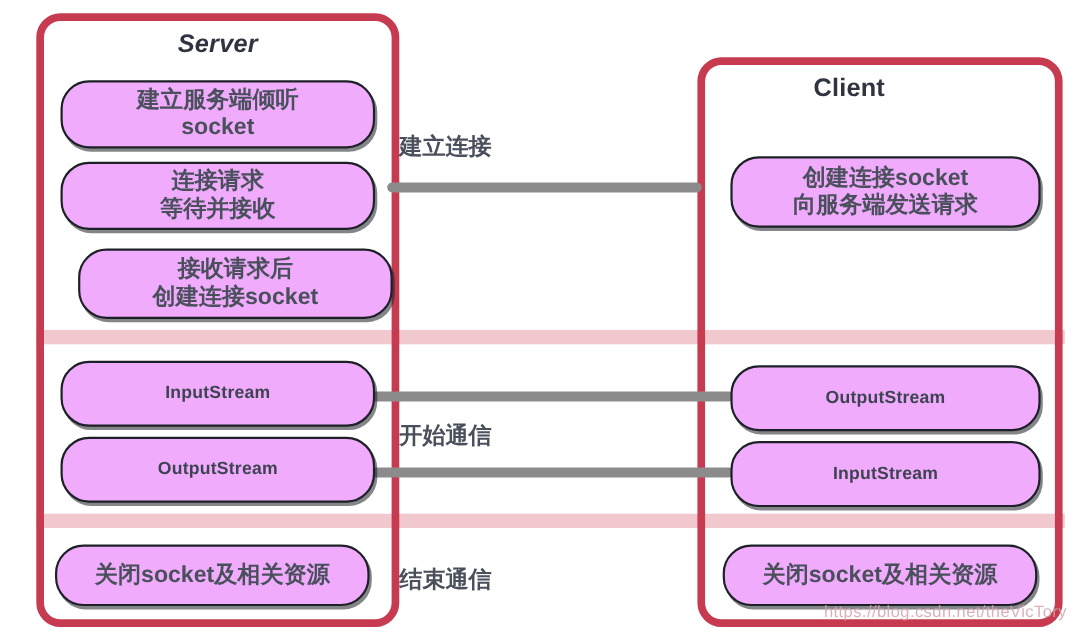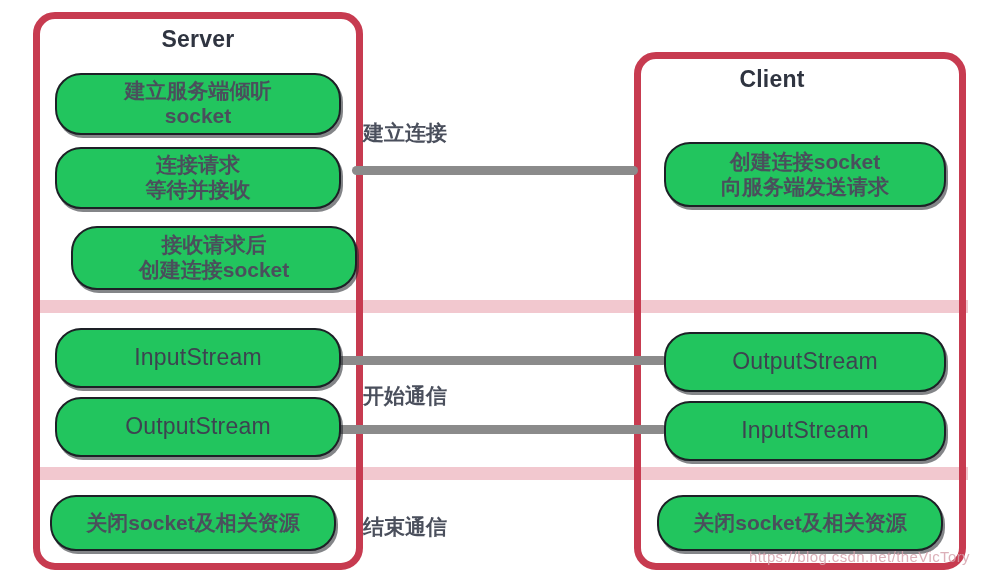--- a/index.html
+++ b/index.html
@@ -37,34 +37,34 @@
     letter-spacing:.2px;
     z-index:6;
   }
 
   
   .node{
     position:absolute;
     box-sizing:border-box;
     border:2.5px solid #1d2026;
     border-radius:26px;
-    background:#22c55e;
+    background:#f0abfc;
     display:flex;
     align-items:center;
     justify-content:center;
     text-align:center;
     color:#4a4f5c;
     font-size:21px;
     font-weight:700;
     line-height:1.18;
     box-shadow:2px 3px 0 rgba(30,32,38,.55);
     z-index:5;
   }
   .node .ln{display:block;}
-  .node.latin{font-size:23px;font-weight:400;color:#3d4350;letter-spacing:.2px;}
+  .node.latin{font-size:16px;font-weight:700;color:#3d4350;letter-spacing:.2px;}
 
   
   .connector{
     position:absolute;
     height:9px;
     background:#8b8b8b;
     border-radius:5px;
     z-index:4;
   }
 
@@ -92,21 +92,21 @@
 </style>
 </head>
 <body>
 
 <div id="stage">
 
   <div class="phase-band" style="left:33px;top:300px;width:935px;height:13px;"></div>
   <div class="phase-band" style="left:33px;top:467px;width:935px;height:13px;"></div>
 
   <div class="panel" style="left:33px;top:12px;width:330px;height:558px;"></div>
-  <div class="panel-title" style="left:33px;top:26px;width:330px;">Server</div>
+  <div class="panel-title" style="left:33px;top:26px;width:330px;font-style:italic;">Server</div>
 
   <div class="node" style="left:55px;top:73px;width:286px;height:62px;">
     <div>
       <span class="ln">建立服务端倾听</span>
       <span class="ln">socket</span>
     </div>
   </div>
 
   <div class="node" style="left:55px;top:147px;width:286px;height:62px;">
     <div>

